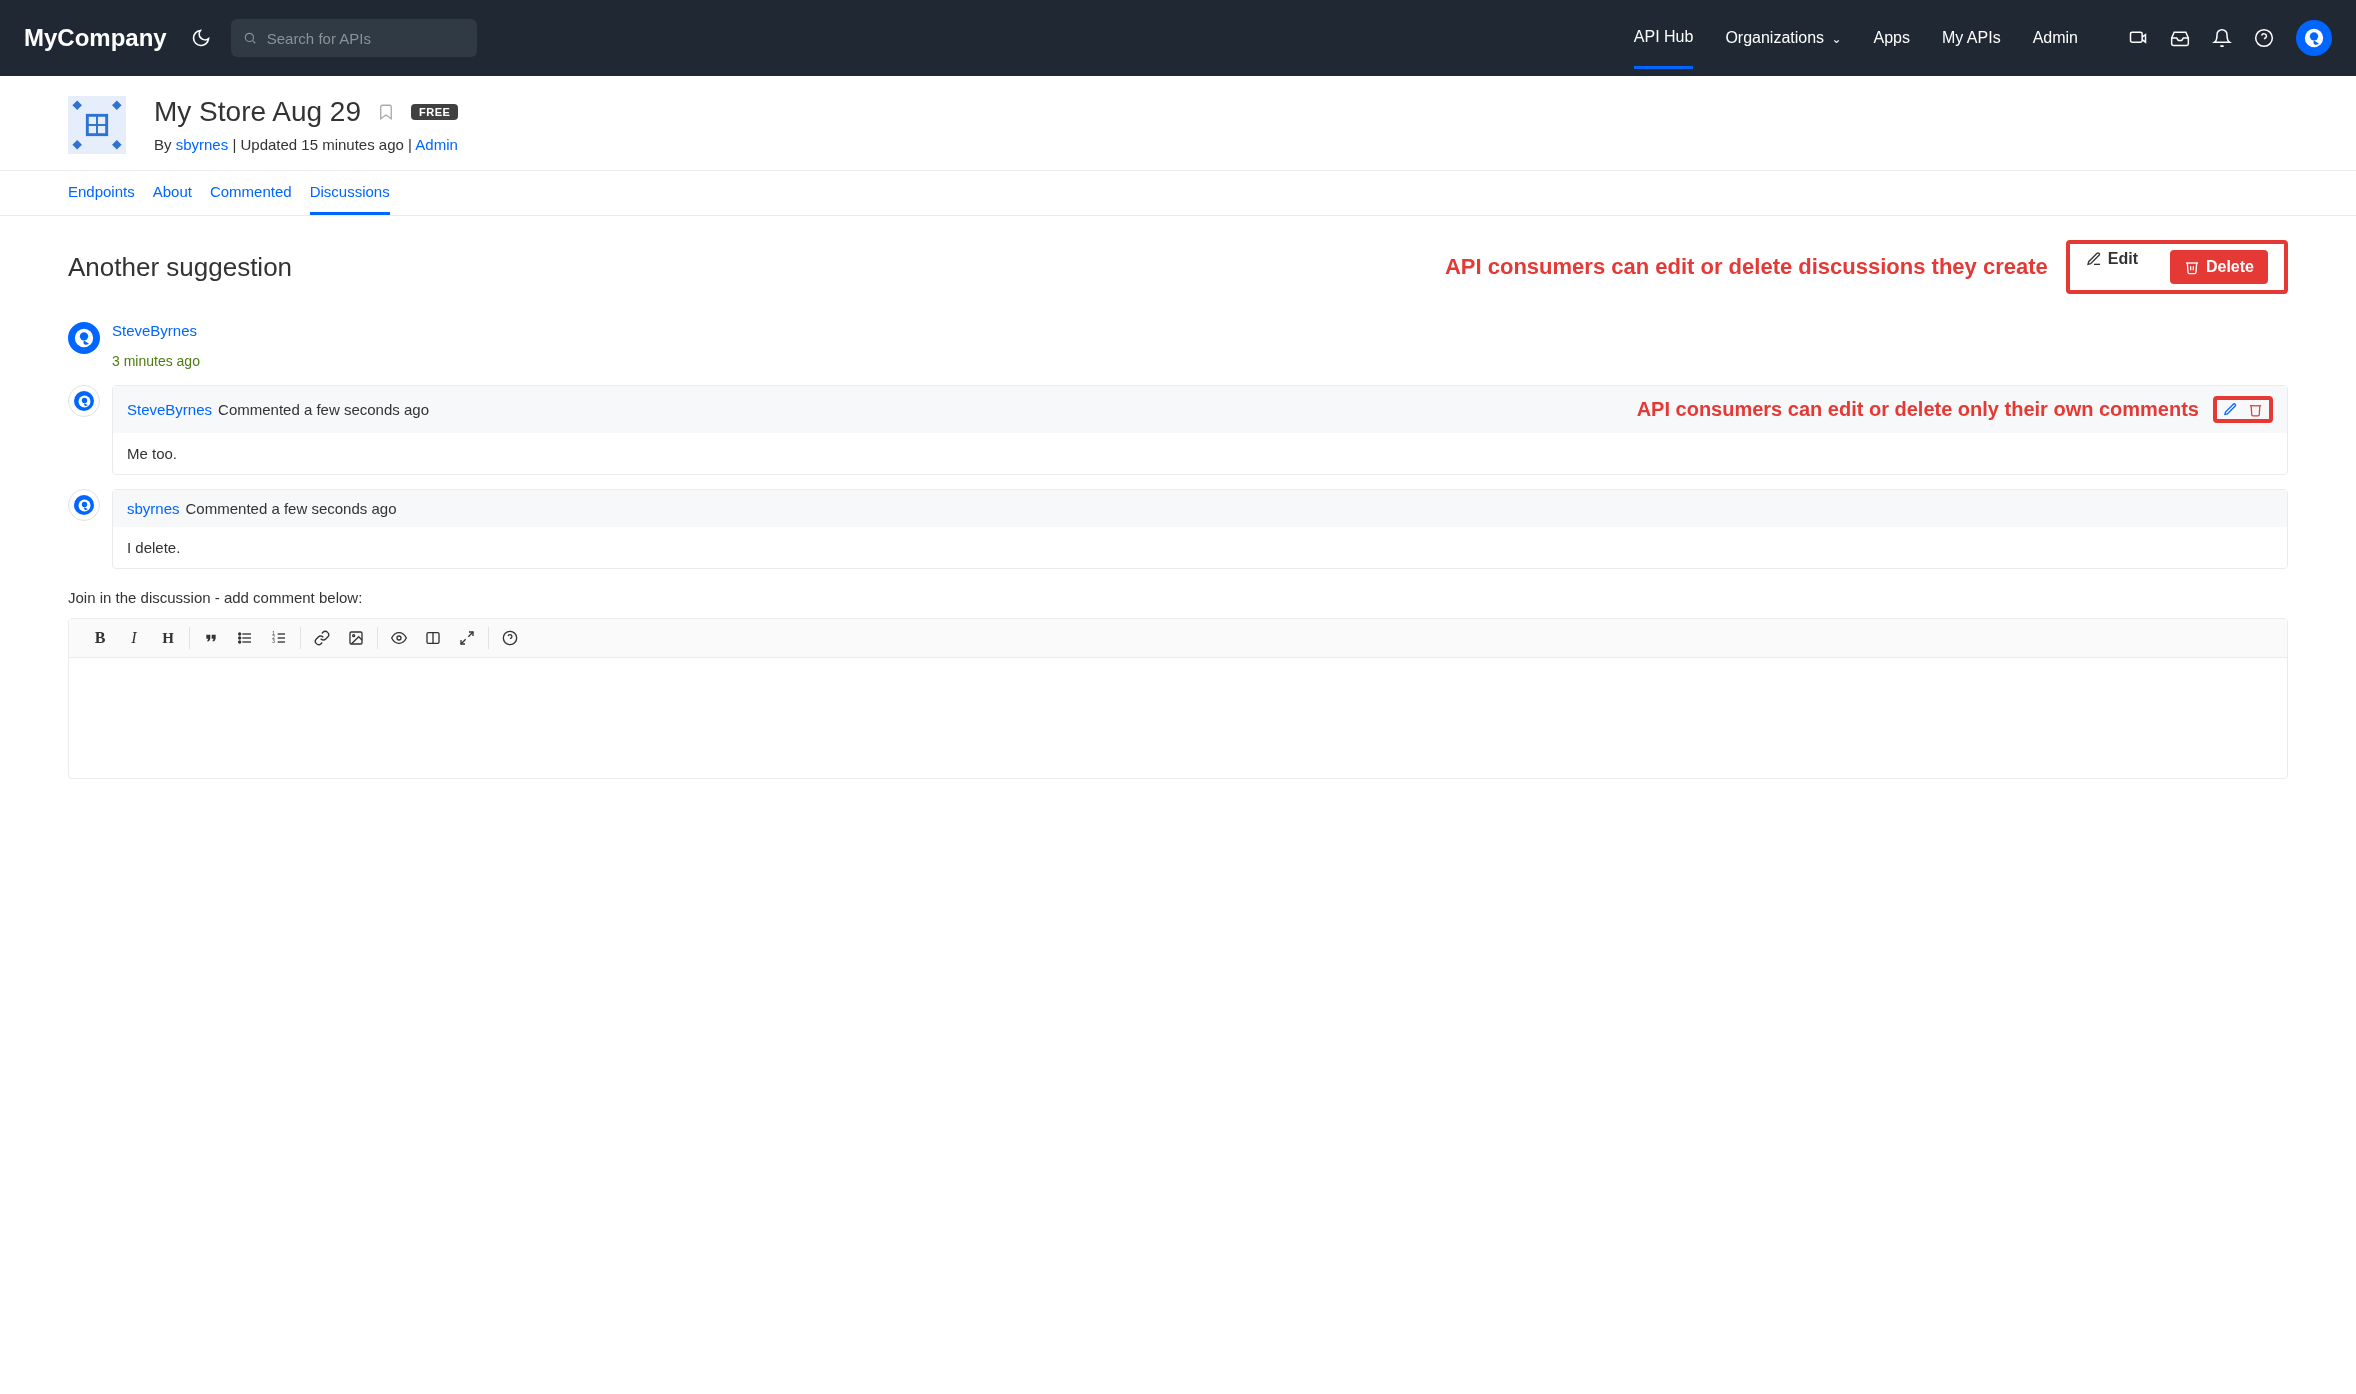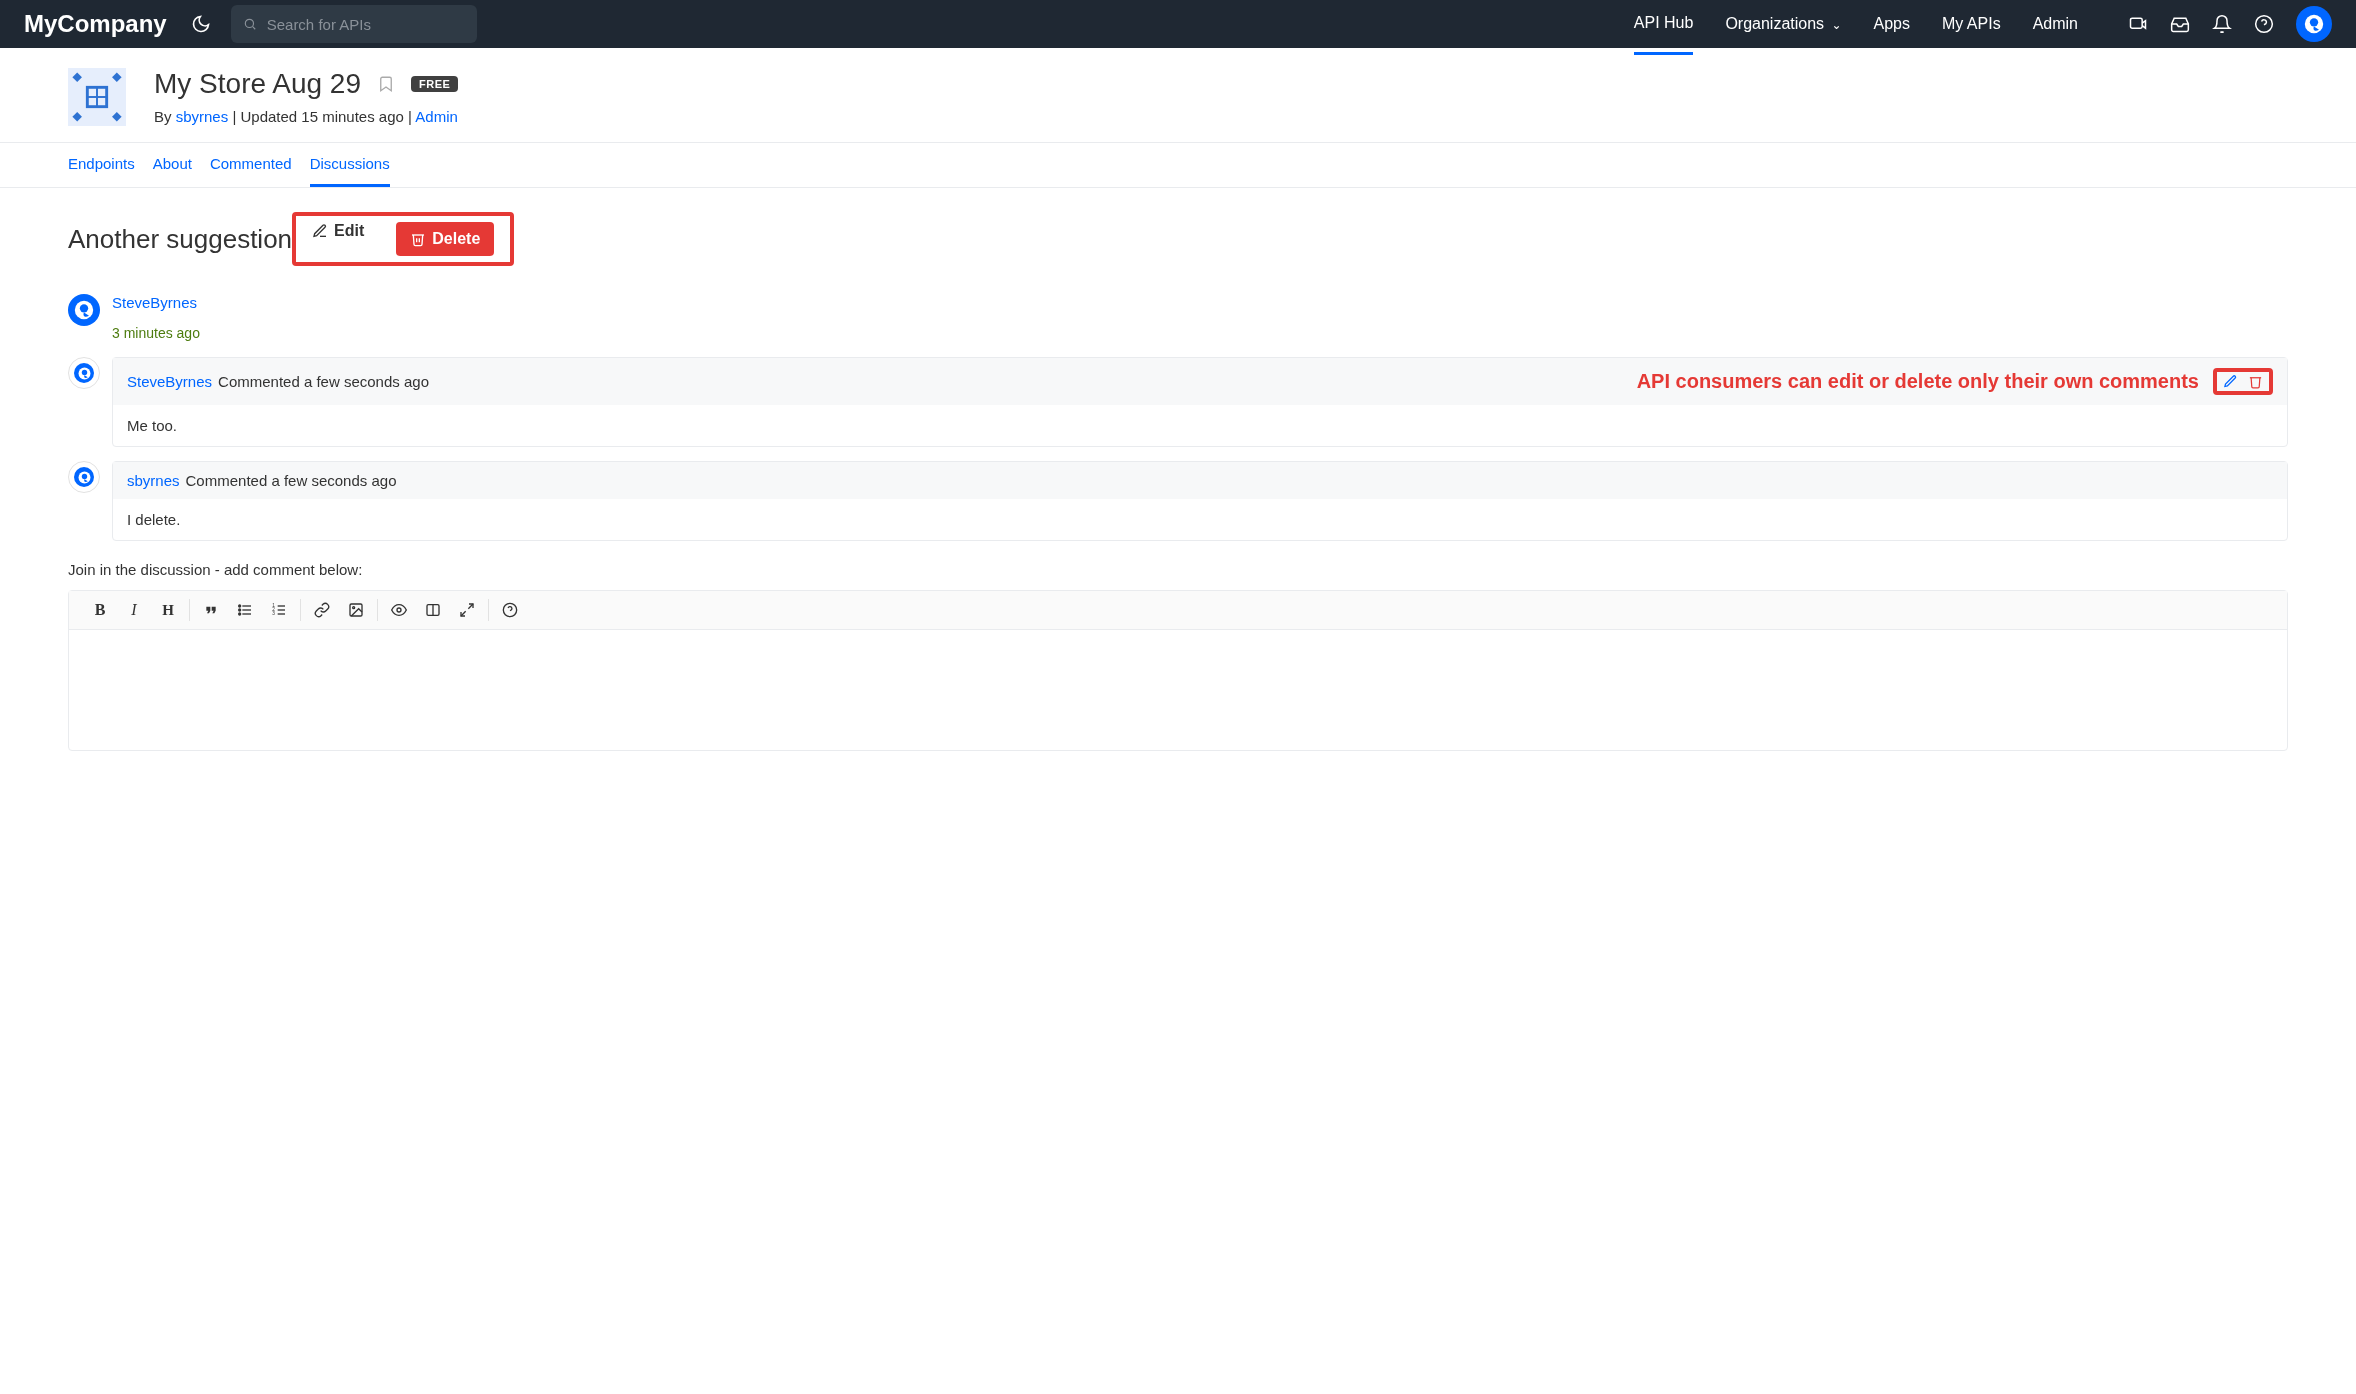--- a/index.html
+++ b/index.html
@@ -1,19 +1,19 @@
 <!DOCTYPE html>
 <html><head>
 <meta charset="utf-8">
 <style>
   * { box-sizing: border-box; margin: 0; padding: 0; }
   body { font-family: -apple-system, BlinkMacSystemFont, "Segoe UI", Helvetica, Arial, sans-serif; background: #fff; color: #333; }
 
   
-  .topnav { background: #1f2833; height: 48px; display: flex; align-items: center; padding: 0 24px; }
+  .topnav { background: #1f2833; height: 76px; display: flex; align-items: center; padding: 0 24px; }
   .brand { color: #fff; font-weight: 700; font-size: 24px; margin-right: 24px; }
   .theme-toggle { color: #fff; margin-right: 20px; cursor: pointer; }
   .search-wrap { position: relative; }
   .search-input { background: #2f3a45; border: none; border-radius: 6px; height: 38px; width: 246px; padding: 0 12px 0 36px; color: #fff; font-size: 15px; }
   .search-input::placeholder { color: #8a9199; }
   .search-icon { position: absolute; left: 12px; top: 50%; transform: translateY(-50%); color: #8a9199; }
   .nav-spacer { flex: 1; }
   .nav-links { display: flex; align-items: center; gap: 32px; }
   .nav-link { color: #fff; font-size: 16px; text-decoration: none; padding-bottom: 20px; margin-bottom: -20px; cursor: pointer; }
   .nav-link.active { border-bottom: 3px solid #0066ff; }
@@ -175,20 +175,21 @@
 <div class="api-tabs">
   <a class="api-tab">Endpoints</a>
   <a class="api-tab">About</a>
   <a class="api-tab">Commented</a>
   <a class="api-tab active">Discussions</a>
 </div>
 
 <div class="main">
   <div class="discussion-header">
     <span class="discussion-title">Another suggestion</span>
+    <span class="annotation">API consumers can edit or delete discussions they create</span>
     <div class="action-group">
       <button class="btn-edit">
         <svg width="16" height="16" viewBox="0 0 24 24" fill="none" stroke="currentColor" stroke-width="2">
             <path d="M12 20h9"></path>
             <path d="M16.5 3.5a2.12 2.12 0 0 1 3 3L7 19l-4 1 1-4z"></path>
           </svg>
         <span>Edit</span>
       </button>
       <button class="btn-delete">
         <svg width="16" height="16" viewBox="0 0 24 24" fill="none" stroke="currentColor" stroke-width="2">

